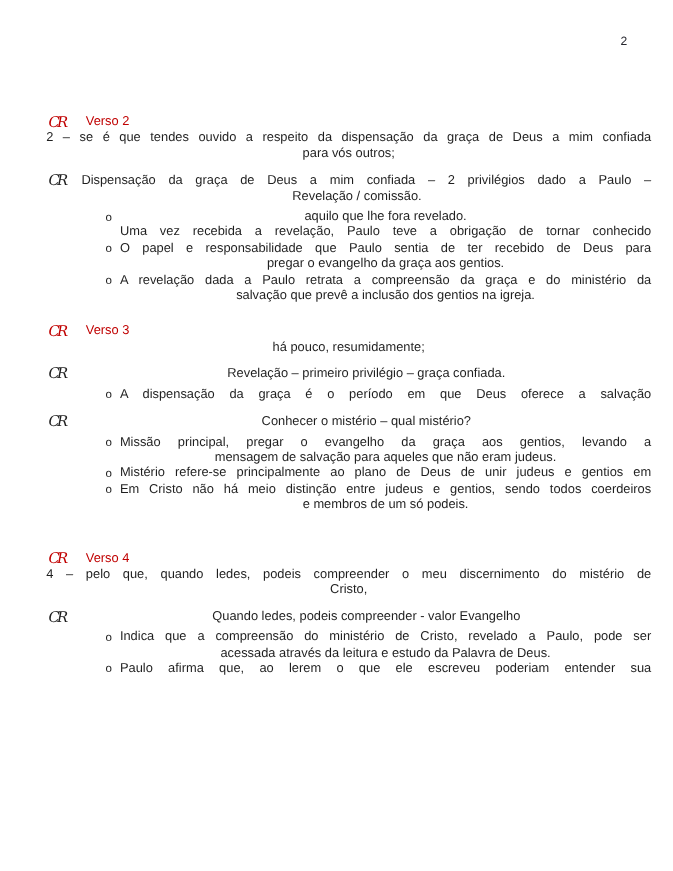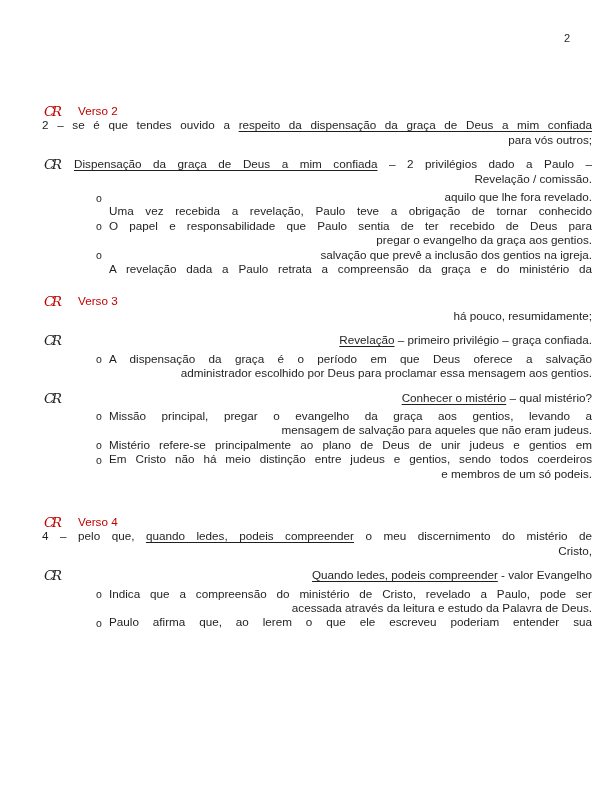--- a/index.html
+++ b/index.html
@@ -42,27 +42,26 @@
     margin: 0 0 4px 0;
   }
   .note + .note { margin-top: 10px; }
   .note .line-first { padding-left: 17px; }
   .subnotes { margin-top: 4px; }
   .subnote {
     position: relative;
     margin-left: 39px;
     padding-left: 13px;
   }
-  .line { text-align: right; }
+  .line { text-align: center; }
   .line.just {
     text-align: justify;
     text-align-last: justify;
   }
   .u {
-    text-decoration: underline;
     text-decoration-thickness: 1px;
     text-underline-offset: 2px;
   }
   .cr-icon {
     position: absolute;
     left: 2px;
     top: 0;
     font-family: "DejaVu Serif", serif;
     font-style: italic;
     font-size: 13.5px;
@@ -101,37 +100,36 @@
             <div class="line"><span>aquilo que lhe fora revelado.</span></div>
             <div class="line just"><span>Uma vez recebida a revelação, Paulo teve a obrigação de tornar conhecido</span></div>
           </div>
           <div class="subnote">
             <span class="o-icon">o</span>
             <div class="line just"><span>O papel e responsabilidade que Paulo sentia de ter recebido de Deus para</span></div>
             <div class="line"><span>pregar o evangelho da graça aos gentios.</span></div>
           </div>
           <div class="subnote">
             <span class="o-icon">o</span>
+            <div class="line just"><span>A revelação dada a Paulo retrata a compreensão da graça e do ministério da</span></div>
             <div class="line"><span>salvação que prevê a inclusão dos gentios na igreja.</span></div>
-            <div class="line just"><span>A revelação dada a Paulo retrata a compreensão da graça e do ministério da</span></div>
           </div>
         </div>
       </div>
       <div class="verse-heading"><span class="cr-icon red">CR</span><span>Verso 3</span></div>
       <div class="verse-paragraph">
         <div class="line"><span>há pouco, resumidamente;</span></div>
       </div>
       <div class="note">
         <span class="cr-icon dark">CR</span>
         <div class="line line-first"><span class="u">Revelação</span><span> – primeiro privilégio – graça confiada.</span></div>
         <div class="subnotes">
           <div class="subnote">
             <span class="o-icon">o</span>
             <div class="line just"><span>A dispensação da graça é o período em que Deus oferece a salvação</span></div>
-            <div class="line"><span>administrador escolhido por Deus para proclamar essa mensagem aos gentios.</span></div>
           </div>
         </div>
       </div>
       <div class="note">
         <span class="cr-icon dark">CR</span>
         <div class="line line-first"><span class="u">Conhecer o mistério</span><span> – qual mistério?</span></div>
         <div class="subnotes">
           <div class="subnote">
             <span class="o-icon">o</span>
             <div class="line just"><span>Missão principal, pregar o evangelho da graça aos gentios, levando a</span></div>

